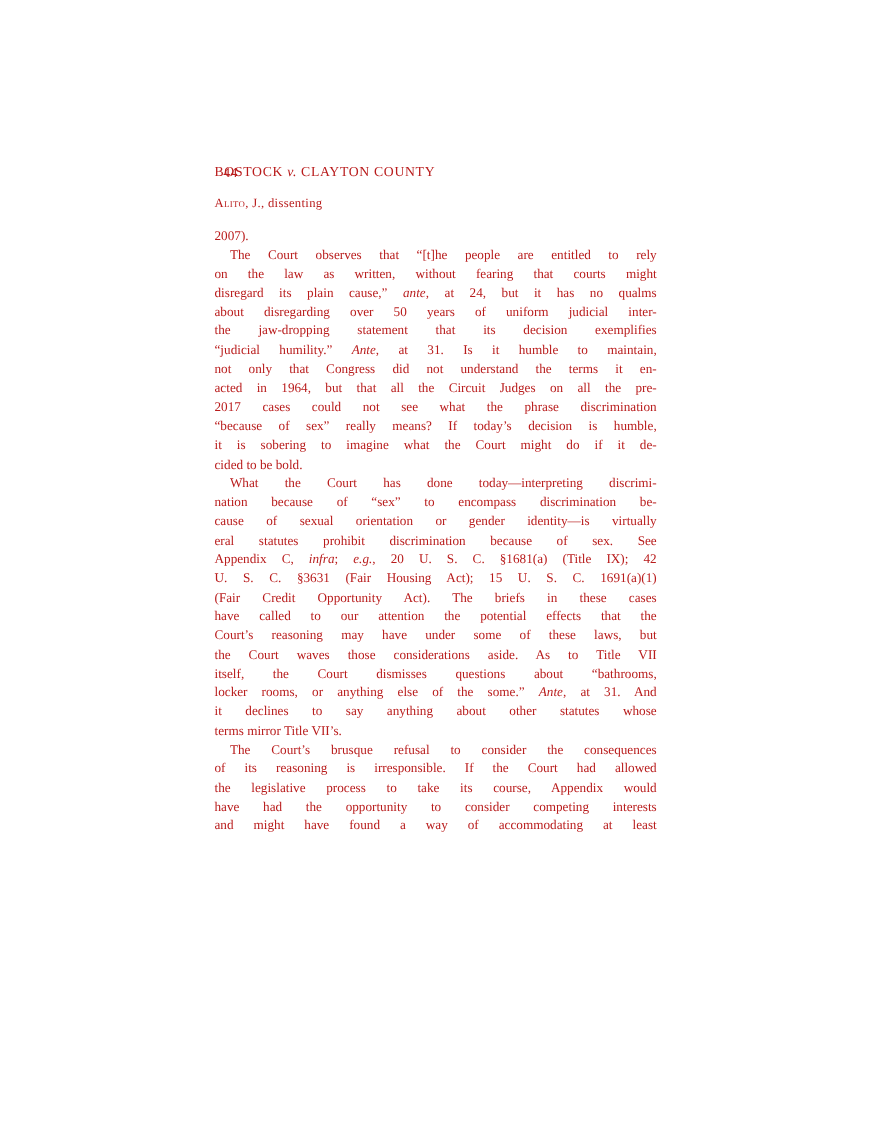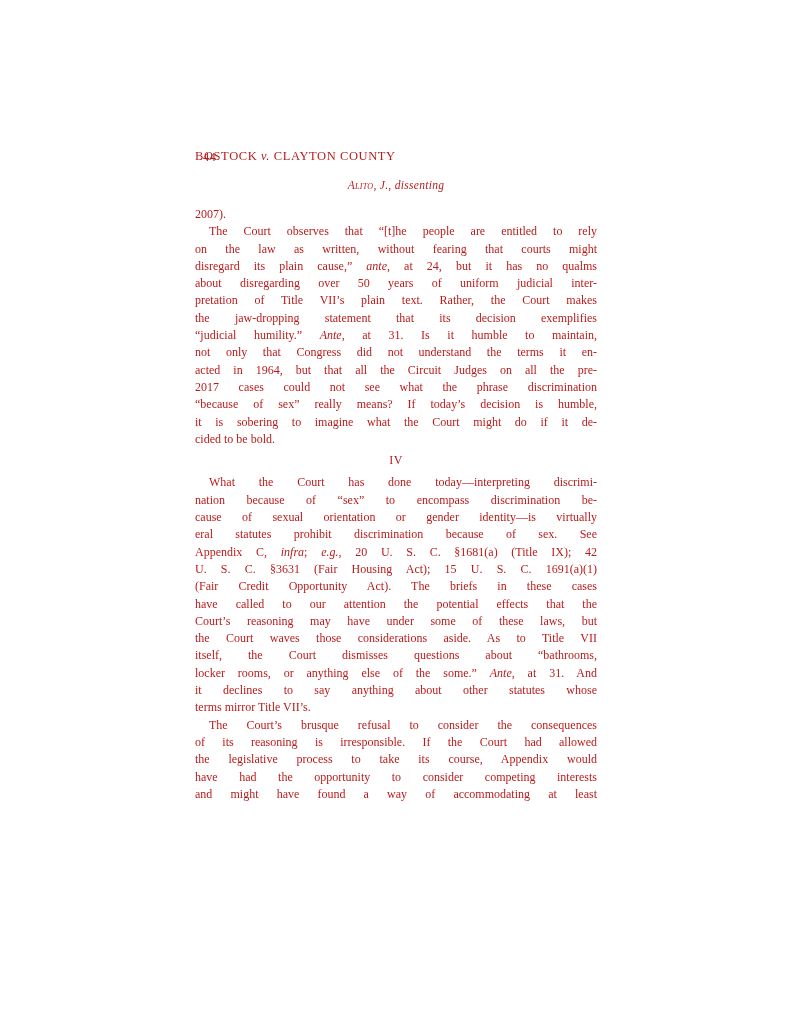--- a/index.html
+++ b/index.html
@@ -35,25 +35,23 @@
     width: 100%;
     text-align: left;
     letter-spacing: 0.6px;
     white-space: nowrap;
   }
   .attribution {
     position: absolute;
     top: 179px;
     left: 195px;
     width: 402px;
-    text-align: center;
     font-size: 11.5px;
     line-height: 13px;
     letter-spacing: 0.3px;
-    font-style: italic;
   }
   .body-text {
     position: absolute;
     top: 206px;
     left: 195px;
     width: 402px;
     font-size: 12px;
     line-height: 17.3px;
   }
   .line {
@@ -85,30 +83,28 @@
     <span class="page-num">44</span>
     <div class="case-title"><span>BOSTOCK </span><span class="it">v.</span><span> CLAYTON COUNTY</span></div>
   </div>
   <div class="attribution"><span class="sc">Alito</span><span>, J., dissenting</span></div>
   <div class="body-text">
       <div class="line left"><span>2007).</span></div>
       <div class="line indent"><span>The Court observes that “[t]he people are entitled to rely</span></div>
       <div class="line"><span>on the law as written, without fearing that courts might</span></div>
       <div class="line"><span>disregard its plain cause,” </span><span class="it">ante</span><span>, at 24, but it has no qualms</span></div>
       <div class="line"><span>about disregarding over 50 years of uniform judicial inter-</span></div>
-      <div class="line"><span>pretation of Title VII’s plain text. Rather, the Court makes</span></div>
       <div class="line"><span>the jaw-dropping statement that its decision exemplifies</span></div>
       <div class="line"><span>“judicial humility.” </span><span class="it">Ante</span><span>, at 31. Is it humble to maintain,</span></div>
       <div class="line"><span>not only that Congress did not understand the terms it en-</span></div>
       <div class="line"><span>acted in 1964, but that all the Circuit Judges on all the pre-</span></div>
       <div class="line"><span>2017 cases could not see what the phrase discrimination</span></div>
       <div class="line"><span>“because of sex” really means? If today’s decision is humble,</span></div>
       <div class="line"><span>it is sobering to imagine what the Court might do if it de-</span></div>
       <div class="line left"><span>cided to be bold.</span></div>
-      <div class="line heading"><span>IV</span></div>
       <div class="line indent"><span>What the Court has done today—interpreting discrimi-</span></div>
       <div class="line"><span>nation because of “sex” to encompass discrimination be-</span></div>
       <div class="line"><span>cause of sexual orientation or gender identity—is virtually</span></div>
       <div class="line"><span>eral statutes prohibit discrimination because of sex. See</span></div>
       <div class="line"><span>Appendix C, </span><span class="it">infra</span><span>; </span><span class="it">e.g.</span><span>, 20 U. S. C. §1681(a) (Title IX); 42</span></div>
       <div class="line"><span>U. S. C. §3631 (Fair Housing Act); 15 U. S. C. 1691(a)(1)</span></div>
       <div class="line"><span>(Fair Credit Opportunity Act). The briefs in these cases</span></div>
       <div class="line"><span>have called to our attention the potential effects that the</span></div>
       <div class="line"><span>Court’s reasoning may have under some of these laws, but</span></div>
       <div class="line"><span>the Court waves those considerations aside. As to Title VII</span></div>

